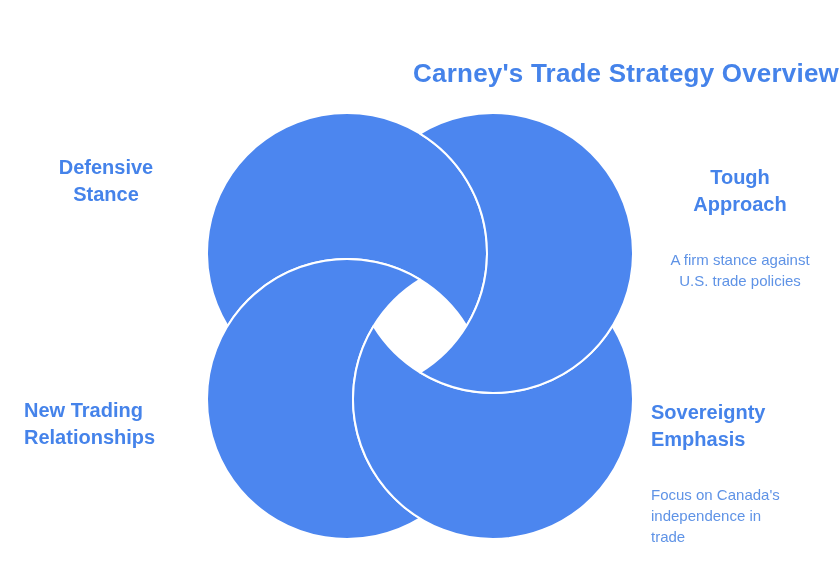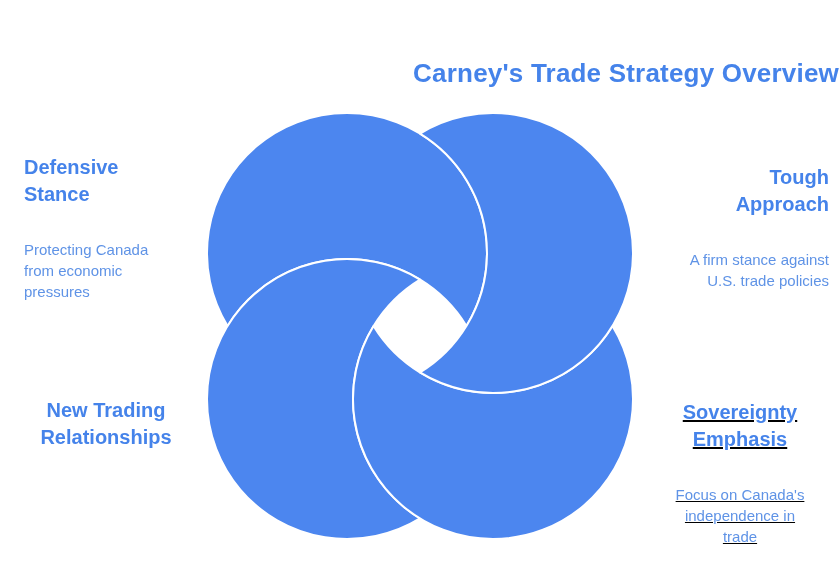--- a/index.html
+++ b/index.html
@@ -47,24 +47,24 @@
     font-weight: bold;
     line-height: 27px;
     color: #4583ea;
   }
   .section .description {
     margin-top: 13px;
     font-size: 15px;
     line-height: 21px;
     color: #5f93e6;
   }
-  .sec-defensive   { left: 24px;  top: 136px; width: 164px; text-align: left; }
-  .sec-tough       { left: 651px; top: 146px; width: 178px; text-align: right; }
-  .sec-newtrading  { left: 24px;  top: 379px; width: 164px; text-align: center; }
-  .sec-sovereignty { left: 651px; top: 381px; width: 178px; text-align: center; text-decoration: underline; }
+  .sec-defensive   { left: 24px;  top: 136px; width: 164px; text-align: center; }
+  .sec-tough       { left: 651px; top: 146px; width: 178px; text-align: center; }
+  .sec-newtrading  { left: 24px;  top: 379px; width: 164px; text-align: left; }
+  .sec-sovereignty { left: 651px; top: 381px; width: 178px; text-align: left; }
 </style>
 </head>
 <body>
 
 <div class="canvas">
 
   <div class="title">Carney's Trade Strategy Overview</div>
 
   <svg class="pinwheel" width="839" height="570" viewBox="0 0 839 570" aria-hidden="true">
 
@@ -73,23 +73,20 @@
     <path class="petal" d="M 420 279.54 A 140 140 0 1 0 420 518.46 A 140 140 0 0 1 420 279.54 Z"></path>
 
     <path class="petal" d="M 373.54 326 A 140 140 0 1 0 612.46 326 A 140 140 0 0 1 373.54 326 Z"></path>
 
     <path class="petal" d="M 420 133.54 A 140 140 0 1 1 420 372.46 A 140 140 0 0 0 420 133.54 Z"></path>
   </svg>
 
   <div class="section sec-defensive">
     <div class="heading">Defensive
 Stance</div>
-    <div class="description">Protecting Canada
-from economic
-pressures</div>
   </div>
 
   <div class="section sec-tough">
     <div class="heading">Tough
 Approach</div>
     <div class="description">A firm stance against
 U.S. trade policies</div>
   </div>
 
   <div class="section sec-newtrading">

